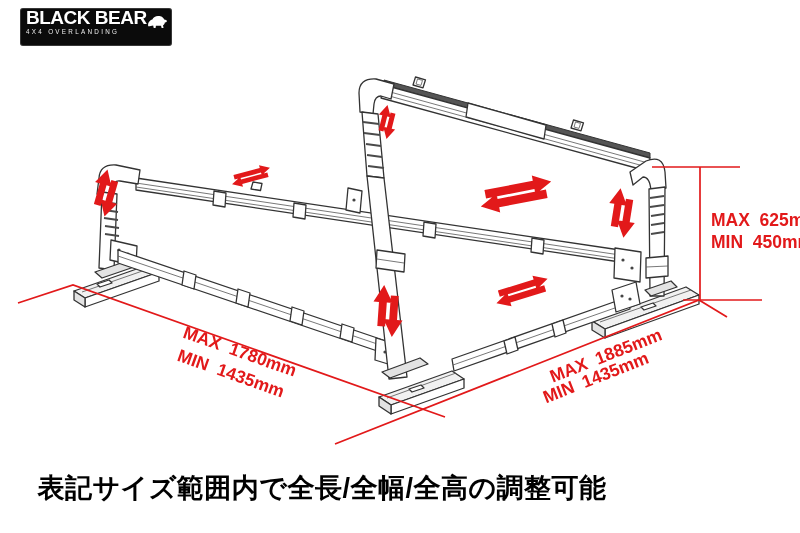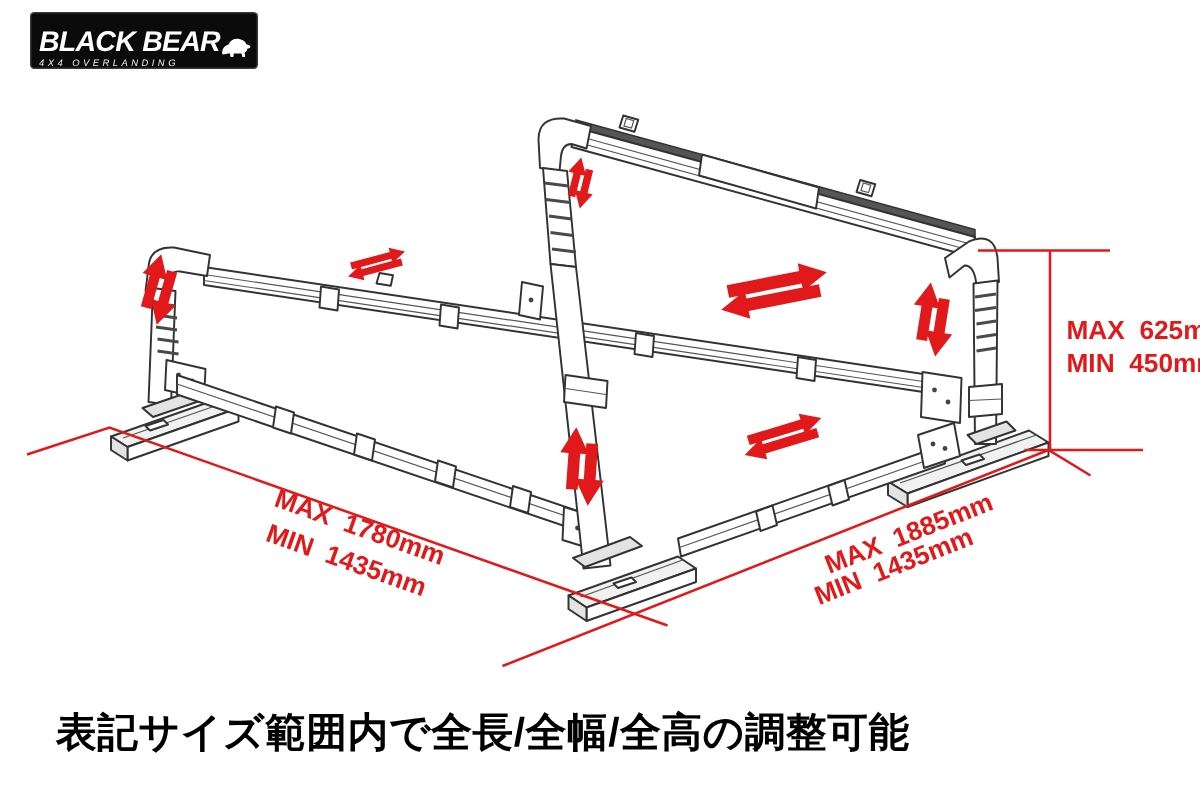--- a/index.html
+++ b/index.html
@@ -11,22 +11,22 @@
   .ftop{fill:#f1f1f1;stroke:#333;stroke-width:1.3;stroke-linejoin:round;}
   .fside{fill:#e3e3e3;stroke:#333;stroke-width:1.3;stroke-linejoin:round;}
   .fdk{fill:#555;stroke:#333;stroke-width:1;}
   .thin{stroke:#555;stroke-width:.8;fill:none;}
   .rib{stroke:#4a4a4a;stroke-width:2;fill:none;}
   .bolt{fill:#444;stroke:none;}
   .dimline{fill:none;stroke-width:1.7;}
   .dimtxt{font-weight:bold;font-size:17.5px;font-family:"Liberation Sans","DejaVu Sans",sans-serif;}
   
   #logo{position:absolute;left:20px;top:8px;width:152px;height:38px;background:#0b0b0b;
-        border-radius:3px;display:flex;align-items:flex-end;box-shadow:inset 0 0 0 1px rgba(255,255,255,.18);
-        padding:0 4px 0 6px;box-sizing:border-box;font-style:italic;}
+        border-radius:3px;display:flex;align-items:flex-start;box-shadow:inset 0 0 0 1px rgba(255,255,255,.18);
+        padding:0 4px 0 6px;box-sizing:border-box;}
   #logo .txt{display:flex;flex-direction:column;line-height:1;flex:1;}
   #logo .brand{color:#fff;font-weight:bold;font-size:19px;letter-spacing:-.5px;white-space:nowrap;
         text-shadow:0 0 1px #000;}
   #logo .sub{color:#efefef;font-size:6.3px;letter-spacing:2.3px;margin-top:2px;white-space:nowrap;}
   
   #caption{position:absolute;left:0;top:470px;width:644px;text-align:center;
         font-size:27px;font-weight:bold;color:#000;letter-spacing:.5px;}
 </style>
 </head>
 <body>

